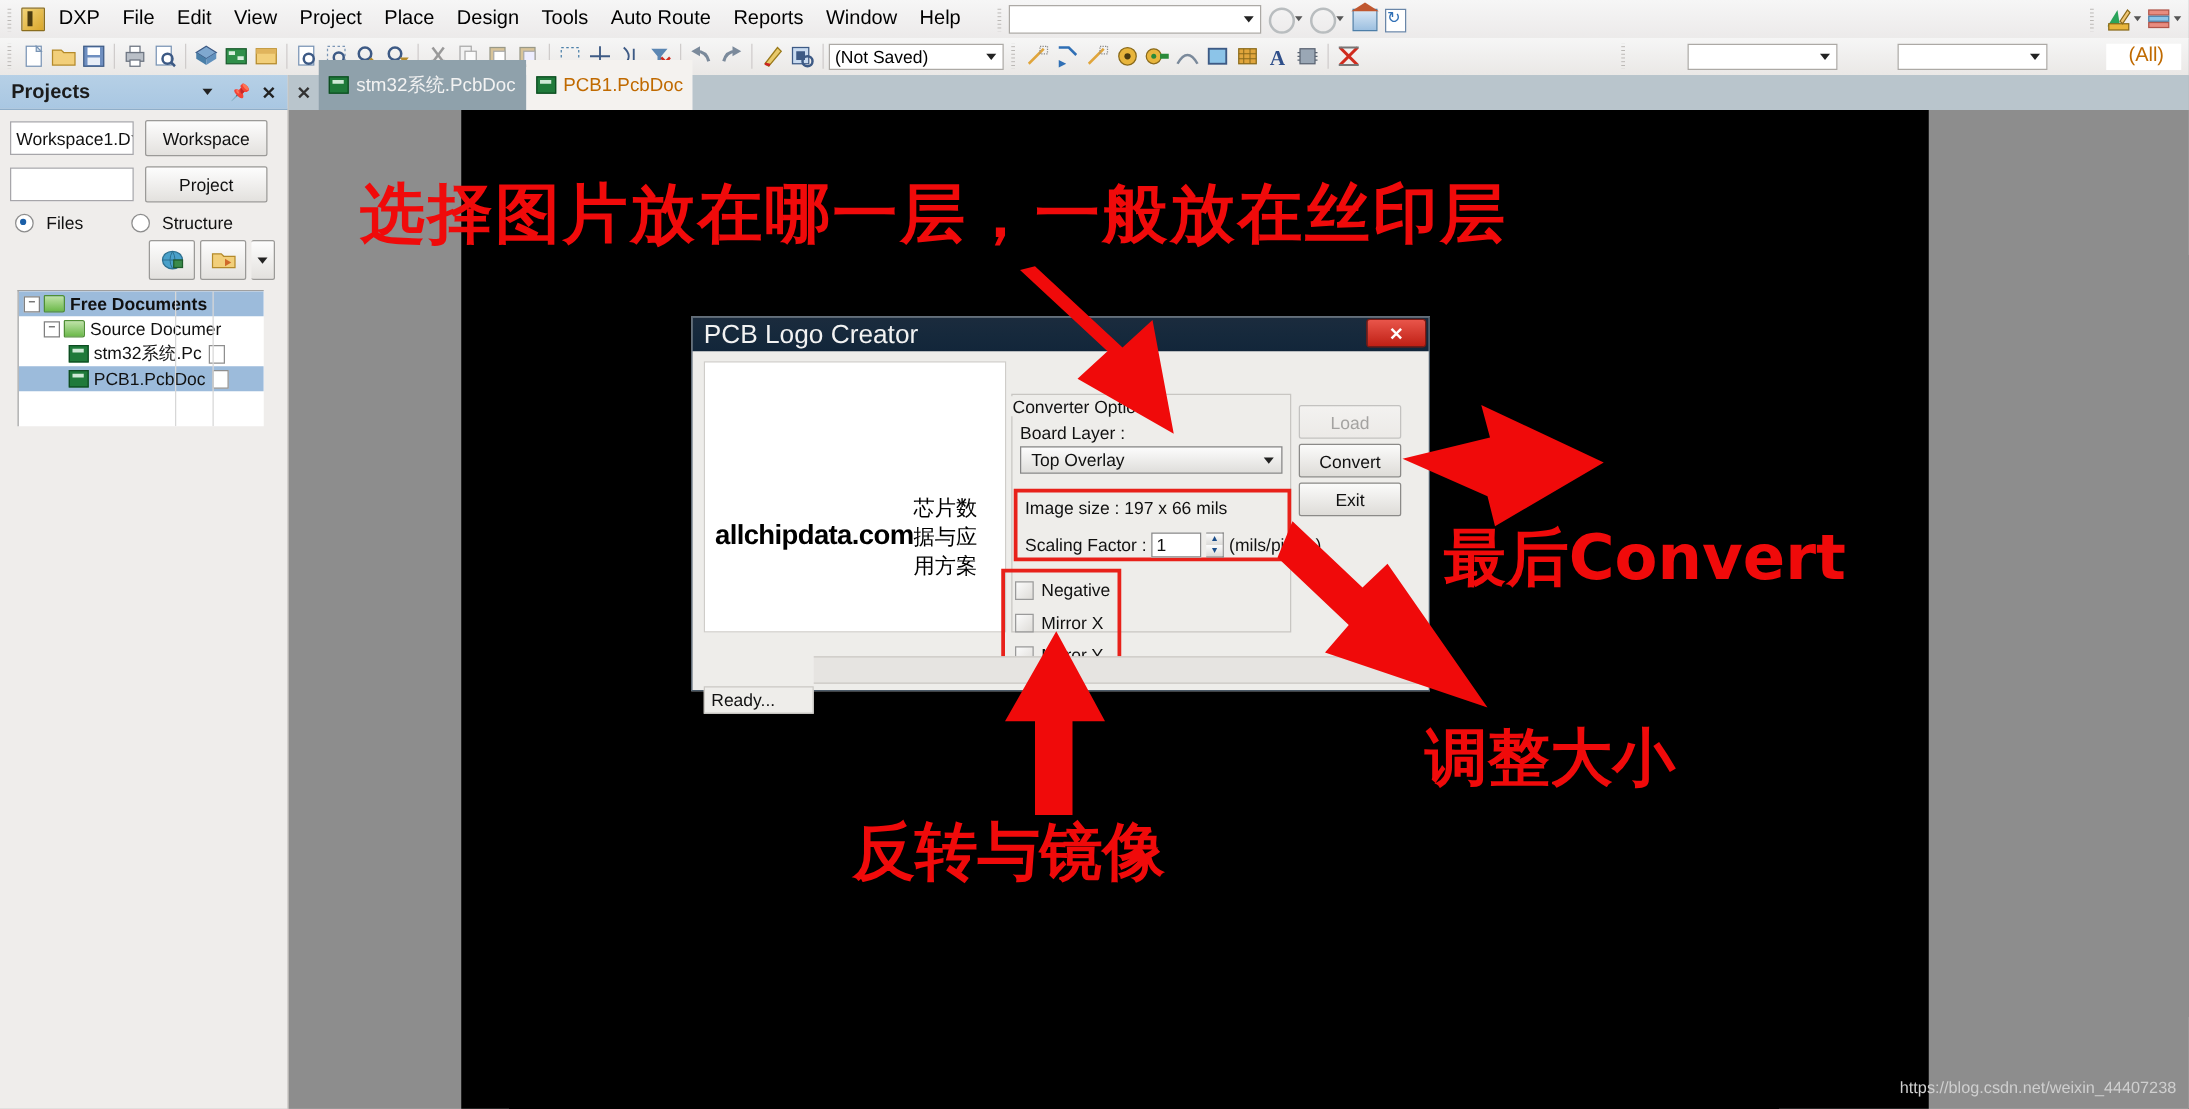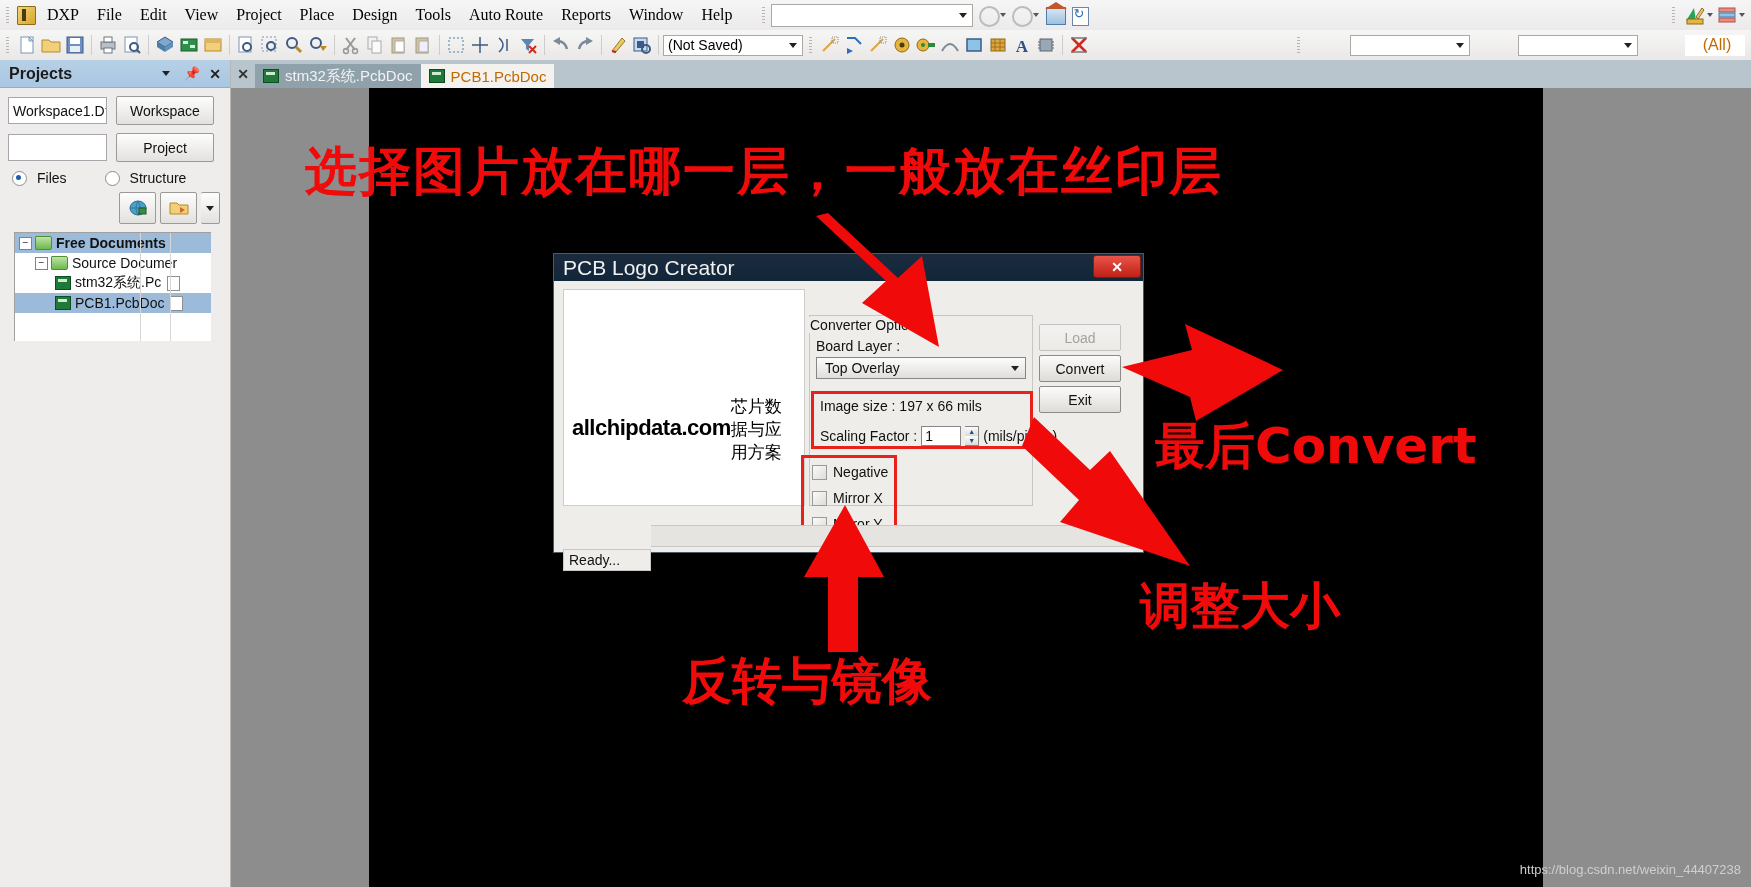--- a/index.html
+++ b/index.html
@@ -7,21 +7,21 @@
     width:1751px;height:887px;overflow:hidden;position:relative;
     font-family:"Liberation Sans", sans-serif;
     background:#f0f0f0;
     -webkit-font-smoothing:none;
   }
   
   .menubar{
     position:absolute;left:0;top:0;width:1751px;height:30px;
     background:linear-gradient(to bottom,#f6f6f6 0%,#eceaea 100%);
     border-bottom:1px solid #d6d3d0;
-    display:flex;align-items:center;font-family:Liberation Serif, serif;
+    display:flex;align-items:center;
   }
   .grip{width:8px;height:20px;margin:0 3px 0 4px;
     background-image:repeating-linear-gradient(to bottom,#b8b5b2 0 1px,transparent 1px 3px);
     background-size:3px 3px;background-position:2px 2px;background-repeat:repeat-y;
   }
   .dxp-logo{width:17px;height:17px;margin:0 2px 0 2px;border:1px solid #8a6d1e;
     background:linear-gradient(135deg,#f2d478,#d9a62a);border-radius:1px;position:relative;}
   .dxp-logo:after{content:"";position:absolute;left:4px;top:2px;width:4px;height:12px;background:#4a3b10;}
   .menu-item{font-size:16px;color:#000;padding:3px 9px;white-space:nowrap;cursor:default;}
   .mb-right{margin-left:auto;display:flex;align-items:center;padding-right:6px;}
@@ -88,21 +88,21 @@
      text-align:center;color:#222;margin-right:3px;flex:none;}
   .folder{width:15px;height:12px;background:linear-gradient(#bfe3a8,#6cb94a);border:1px solid #4f8f34;border-radius:1px 2px 2px 1px;margin-right:4px;flex:none;}
   .pcbico{width:14px;height:12px;background:#1f7a3a;border:1px solid #0e4c22;margin-right:4px;flex:none;position:relative;}
   .pcbico:after{content:"";position:absolute;left:2px;top:2px;width:9px;height:3px;background:#cfe9d6;}
   .docico{width:11px;height:13px;background:#fff;border:1px solid #8f8f8f;margin-left:6px;flex:none;}
   .vline{position:absolute;top:0;bottom:0;width:1px;background:#d7d7d7;}
 
   
   .tabbar{position:absolute;left:231px;top:60px;width:1520px;height:28px;background:#b9c5cc;display:flex;align-items:flex-end;}
   .tabclose{width:24px;height:28px;display:flex;align-items:center;justify-content:center;font-size:14px;font-weight:bold;color:#333;}
-  .tab{height:24px;display:flex;align-items:center;padding:0 8px;font-size:15px;box-sizing:border-box;}
+  .tab{height:40px;display:flex;align-items:center;padding:0 8px;font-size:15px;box-sizing:border-box;}
   .tab.inactive{background:#8fa1ab;color:#f2f2f2;}
   .tab.active{background:#f4f2ef;color:#c06a00;}
   .tab .pcbico{margin-right:6px;}
 
   
   .canvas-outer{position:absolute;left:231px;top:88px;width:1520px;height:799px;background:#8d8d8d;}
   .black{position:absolute;left:138px;top:0px;width:1174px;height:799px;background:#000;}
 
   
   .dialog{position:absolute;left:553px;top:253px;width:591px;height:300px;
@@ -135,21 +135,21 @@
      border-radius:2px;font-size:14px;color:#111;display:flex;align-items:center;justify-content:center;}
   .dbtn.disabled{color:#a4a3a1;background:linear-gradient(to bottom,#f3f2f0,#eceae7);border-color:#c3c2c0;}
   .statusbar{position:absolute;left:9px;bottom:7px;width:573px;height:22px;display:flex;align-items:center;}
   .status-text{width:88px;height:22px;background:#eeedea;border:1px solid #cac8c4;font-size:14px;color:#111;
      display:flex;align-items:center;padding-left:5px;box-sizing:border-box;margin-top:48px;}
   .status-prog{flex:1;height:22px;background:#e6e4e1;border:1px solid #cac8c4;border-left:none;box-sizing:border-box;}
 
   
   .anno{position:absolute;color:#f00a0a;font-weight:bold;white-space:nowrap;
      font-family:"DejaVu Sans", sans-serif;}
-  .anno-top{left:288px;top:137px;font-size:52px;letter-spacing:2px;margin-left:17px;}
+  .anno-top{left:288px;top:137px;font-size:52px;letter-spacing:2px;}
   .anno-convert{left:1155px;top:413px;font-size:50px;}
   .anno-size{left:1140px;top:573px;font-size:50px;}
   .anno-mirror{left:682px;top:648px;font-size:50px;}
   .watermark{position:absolute;right:10px;bottom:10px;color:#cfcfcf;font-size:13px;}
   svg.arrows{position:absolute;left:0;top:0;width:1751px;height:887px;pointer-events:none;}
 </style>
 </head>
 <body>
 
 <div class="menubar">

